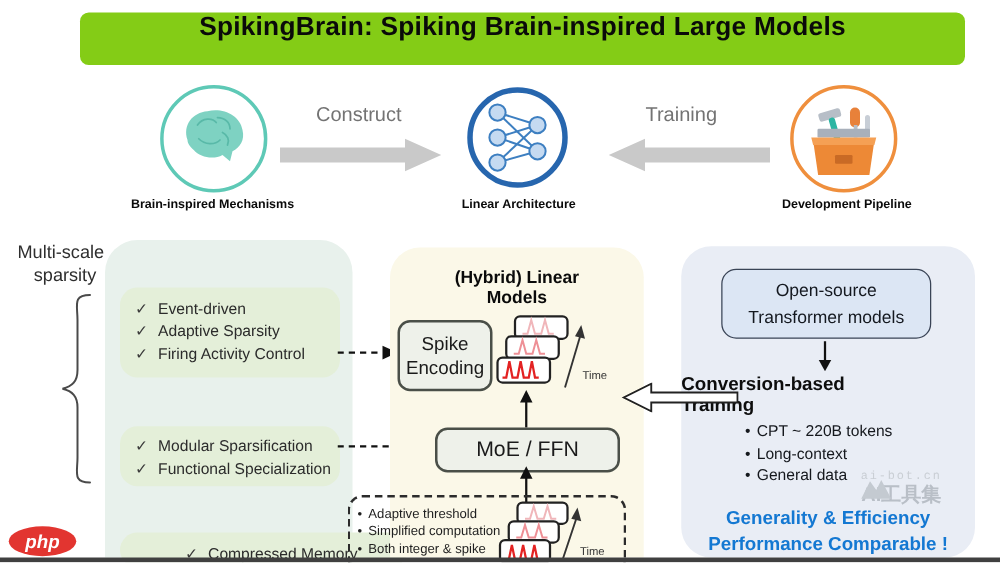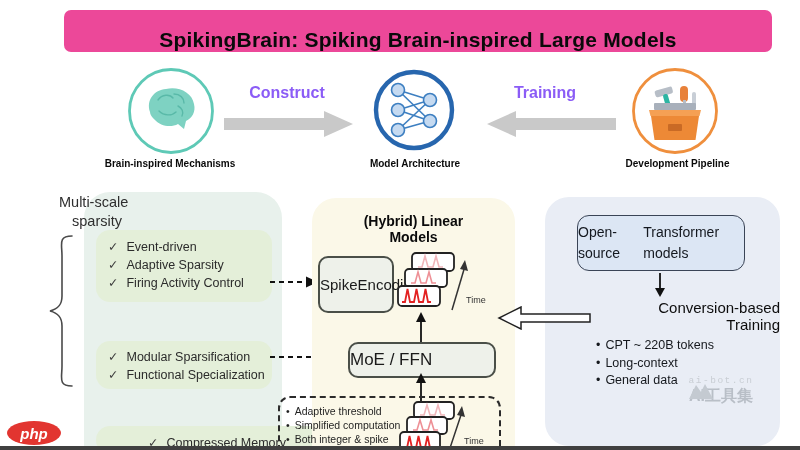--- a/index.html
+++ b/index.html
@@ -1,44 +1,44 @@
 <!DOCTYPE html>
 <html><head>
 <meta charset="utf-8">
 <style>
   html,body{margin:0;padding:0;background:#fff;}
   #canvas{position:relative;width:800px;height:450px;background:#fff;overflow:hidden;
     font-family:"Liberation Sans",sans-serif;color:#1a1a1a;}
   .abs{position:absolute;}
   
-  .title-box{left:64px;top:10px;width:708px;height:42px;background:#ec4899;border-radius:7px;
-    display:flex;align-items:flex-end;justify-content:center;}
+  .title-box{left:64px;top:10px;width:708px;height:42px;background:#84cc16;border-radius:7px;
+    display:flex;align-items:flex-start;justify-content:center;}
   .title-box span{font-size:21px;font-weight:bold;color:#0a0a0a;letter-spacing:.2px;}
   
-  .flow-label{font-size:16px;font-weight:bold;text-align:center;color:#8b5cf6;}
+  .flow-label{font-size:16px;font-weight:normal;text-align:center;color:#737373;}
   .node-label{font-size:10px;font-weight:bold;text-align:center;color:#0a0a0a;}
   
   .panel-left{left:84px;top:192px;width:198px;height:254px;background:#e8f1ec;border-radius:26px 26px 0 0;}
   .panel-mid{left:312px;top:198px;width:203px;height:248px;background:#fbf8e8;border-radius:24px 24px 0 0;}
   .panel-right{left:545px;top:197px;width:235px;height:249px;background:#e9edf5;border-radius:24px;}
-  .annot{font-size:14.5px;color:#2e2e2e;margin-left:45px;}
+  .annot{font-size:14.5px;color:#2e2e2e;}
   .green-box{background:#e4efd9;border-radius:14px;}
   .crow{display:flex;gap:8px;font-size:12.5px;line-height:18px;color:#2b2b2b;white-space:nowrap;}
   .chk{color:#3c3c3c;}
   .mid-title{font-size:14px;font-weight:bold;line-height:16px;text-align:center;color:#0a0a0a;}
   .node-box{background:#eef1ea;border:2px solid #4a4f48;border-radius:10px;display:flex;
-    align-items:center;text-align:center;}
+    flex-direction:column;align-items:center;justify-content:center;text-align:center;}
   .dashed-box{border:2px dashed #2b2b2b;border-radius:12px;}
   .blt-row{display:flex;gap:5px;white-space:nowrap;}
   .neuron-list{font-size:10.5px;line-height:14px;color:#1f1f1f;}
   .os-box{left:577px;top:215px;width:166px;height:54px;background:#dce6f4;border:1.6px solid #3a4456;
-    border-radius:12px;display:flex;align-items:center;justify-content:center;
+    border-radius:12px;display:flex;flex-direction:column;align-items:center;justify-content:center;
     font-size:14px;line-height:21px;color:#14181f;}
-  .conv-title{left:545px;top:299px;width:235px;font-size:15px;font-weight:normal;line-height:17px;
-    text-align:right;color:#0d0d0d;}
+  .conv-title{left:545px;top:299px;width:235px;font-size:15px;font-weight:bold;line-height:17px;
+    text-align:left;color:#0d0d0d;}
   .rbullets{left:596px;top:337px;font-size:12.5px;line-height:17.5px;color:#15181d;}
   .highlight{left:545px;top:404px;width:235px;font-size:15px;font-weight:bold;line-height:21px;
     text-align:center;color:#1478d2;}
   
   .php-mark{left:4px;top:421px;display:flex;align-items:center;gap:3px;z-index:9;flex-direction:column;}
   .php-oval{width:54px;height:24px;background:#e23530;border-radius:50%;display:flex;align-items:center;
     justify-content:center;color:#fff;font-style:italic;font-weight:bold;font-size:15px;}
   .php-site{font-size:20px;font-weight:400;color:#3a3a3a;
     text-shadow:1px 0 #fff,-1px 0 #fff,0 1px #fff,0 -1px #fff,1px 1px #fff,-1px -1px #fff;}
   .aibot{left:666px;top:375px;width:110px;text-align:center;z-index:9;}
@@ -99,21 +99,21 @@
     <rect x="50" y="20" width="8" height="16" rx="4" fill="#e8813a"></rect>
     <rect x="53" y="34" width="3" height="10" fill="#b7bec7"></rect>
     <rect x="62" y="26" width="4" height="16" rx="2" fill="#c8ced6"></rect>
     <rect x="24" y="37" width="42" height="7" rx="1" fill="#a8b0bb"></rect>
     <path d="M19 44 h52 l-1.5 6 h-49 Z" fill="#f5a054"></path>
     <path d="M21 50 h48 l-3.5 24 h-41 Z" fill="#ed8936"></path>
     <rect x="38" y="58" width="14" height="7" rx="1" fill="#c96a25"></rect>
   </svg>
 
   <div class="abs node-label" style="left:60px;top:158px;width:220px;">Brain-inspired Mechanisms</div>
-  <div class="abs node-label" style="left:330px;top:158px;width:170px;">Model Architecture</div>
+  <div class="abs node-label" style="left:330px;top:158px;width:170px;">Linear Architecture</div>
   <div class="abs node-label" style="left:585px;top:158px;width:185px;">Development Pipeline</div>
 
   <div class="abs panel-left"></div>
   <div class="abs annot" style="left:14px;top:194px;">Multi-scale</div>
   <div class="abs annot" style="left:27px;top:213px;">sparsity</div>
   <svg class="abs" style="left:46px;top:234px;" width="28" height="154" viewBox="0 0 28 154">
     <path d="M26 2 C12 2 16 10 16 22 L16 62 C16 71 12 75 4 77 C12 79 16 83 16 92 L16 132 C16 144 12 152 26 152" fill="none" stroke="#4a4a4a" stroke-width="1.6" stroke-linecap="round"></path>
   </svg>
 
   <div class="abs green-box" style="left:96px;top:230px;width:176px;height:72px;padding:8px 0 0 12px;box-sizing:border-box;">
@@ -256,20 +256,24 @@
   </div>
 
   <div class="abs aibot">
     <svg class="abs" style="left:22px;top:6px;" width="26" height="20" viewBox="0 0 26 20">
       <path d="M1 18 L8 4 L13 11 L17 3 L25 18 Z" fill="#c4cad1"></path>
     </svg>
     <div class="aibot-domain">ai-bot.cn</div>
     <div class="aibot-name">AI工具集</div>
   </div>
 
+  <div class="abs highlight">
+    <div>Generality &amp; Efficiency</div>
+    <div>Performance Comparable !</div>
+  </div>
 
   <div class="abs php-mark">
     <div class="php-oval">
       <span>php</span>
     </div>
     <span class="php-site">中文网</span>
   </div>
 
   <div class="abs bottom-bar"></div>
 

